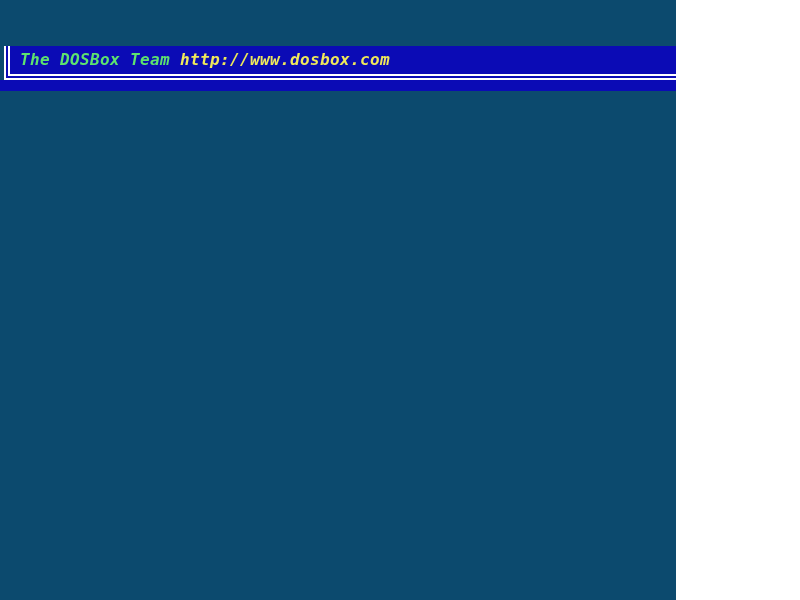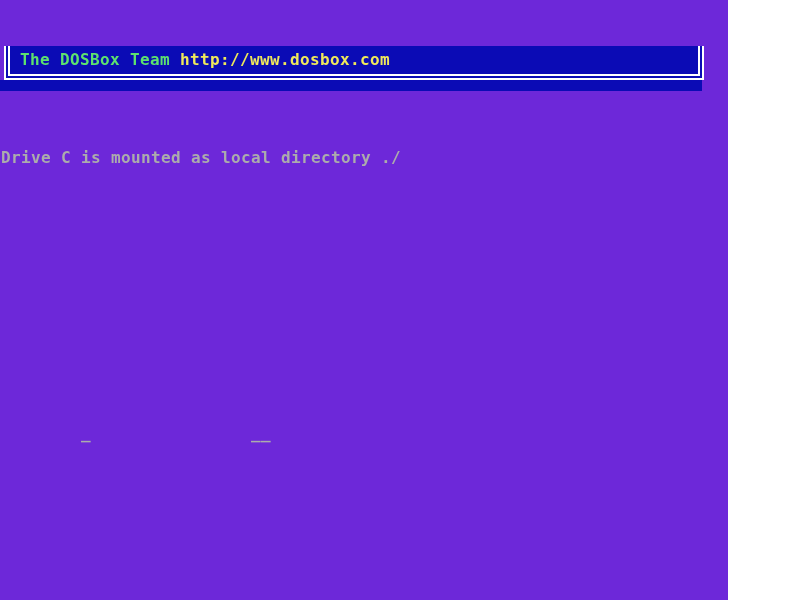--- a/index.html
+++ b/index.html
@@ -1,19 +1,20 @@
 <!DOCTYPE html>
 <html><head>
 <meta charset="utf-8">
 <style>
   html,body { margin:0; padding:0; }
   #screen {
-    position:relative; width:728px; height:600px; background:#6d28d9;
+    position:relative; width:676px; height:600px; background:#0c4a6e;
     overflow:hidden;
     font-family:"DejaVu Sans Mono","Liberation Mono",monospace;
+    font-style:italic;
   }
   .mono {
     font-family:"DejaVu Sans Mono","Liberation Mono",monospace;
     font-size:16px; font-weight:bold; letter-spacing:0.37px;
     line-height:20px; white-space:pre; margin:0;
   }
   
   .banner {
     position:absolute; left:4px; top:46px; width:700px; height:34px;
     background:#0b0bb5; box-sizing:border-box;
@@ -38,24 +39,22 @@
 
 <div id="screen">
 
   <div class="banner">
     <div class="banner-inner"></div>
     <div class="banner-line mono"><span class="banner-team">The DOSBox Team </span><span class="banner-url">http://www.dosbox.com</span></div>
   </div>
   <div class="banner-strip"></div>
 
   <div class="term mono">
-    <pre>Drive C is mounted as local directory ./</pre>
     <pre></pre>
     <pre></pre>
-    <pre>        _                __</pre>
     
     
     
     
     
     
     
     
     
     

